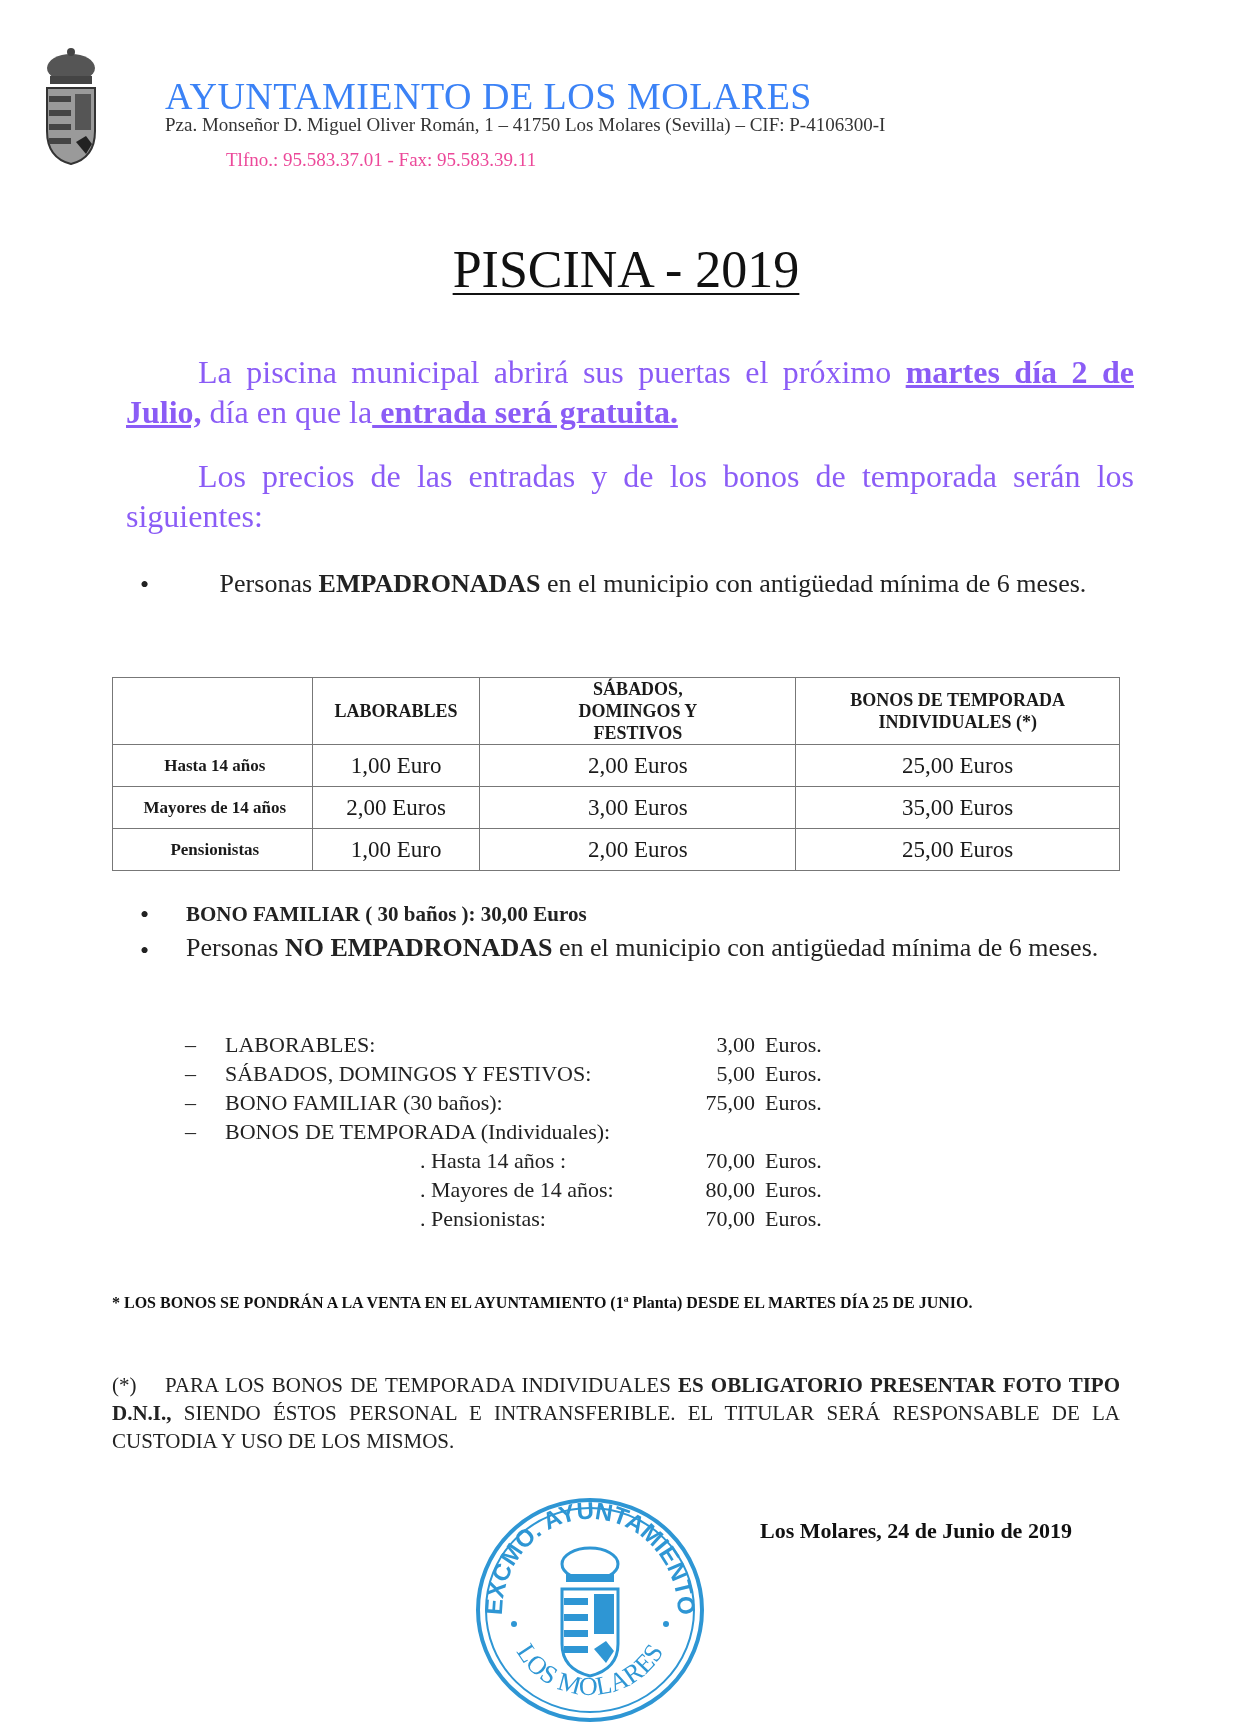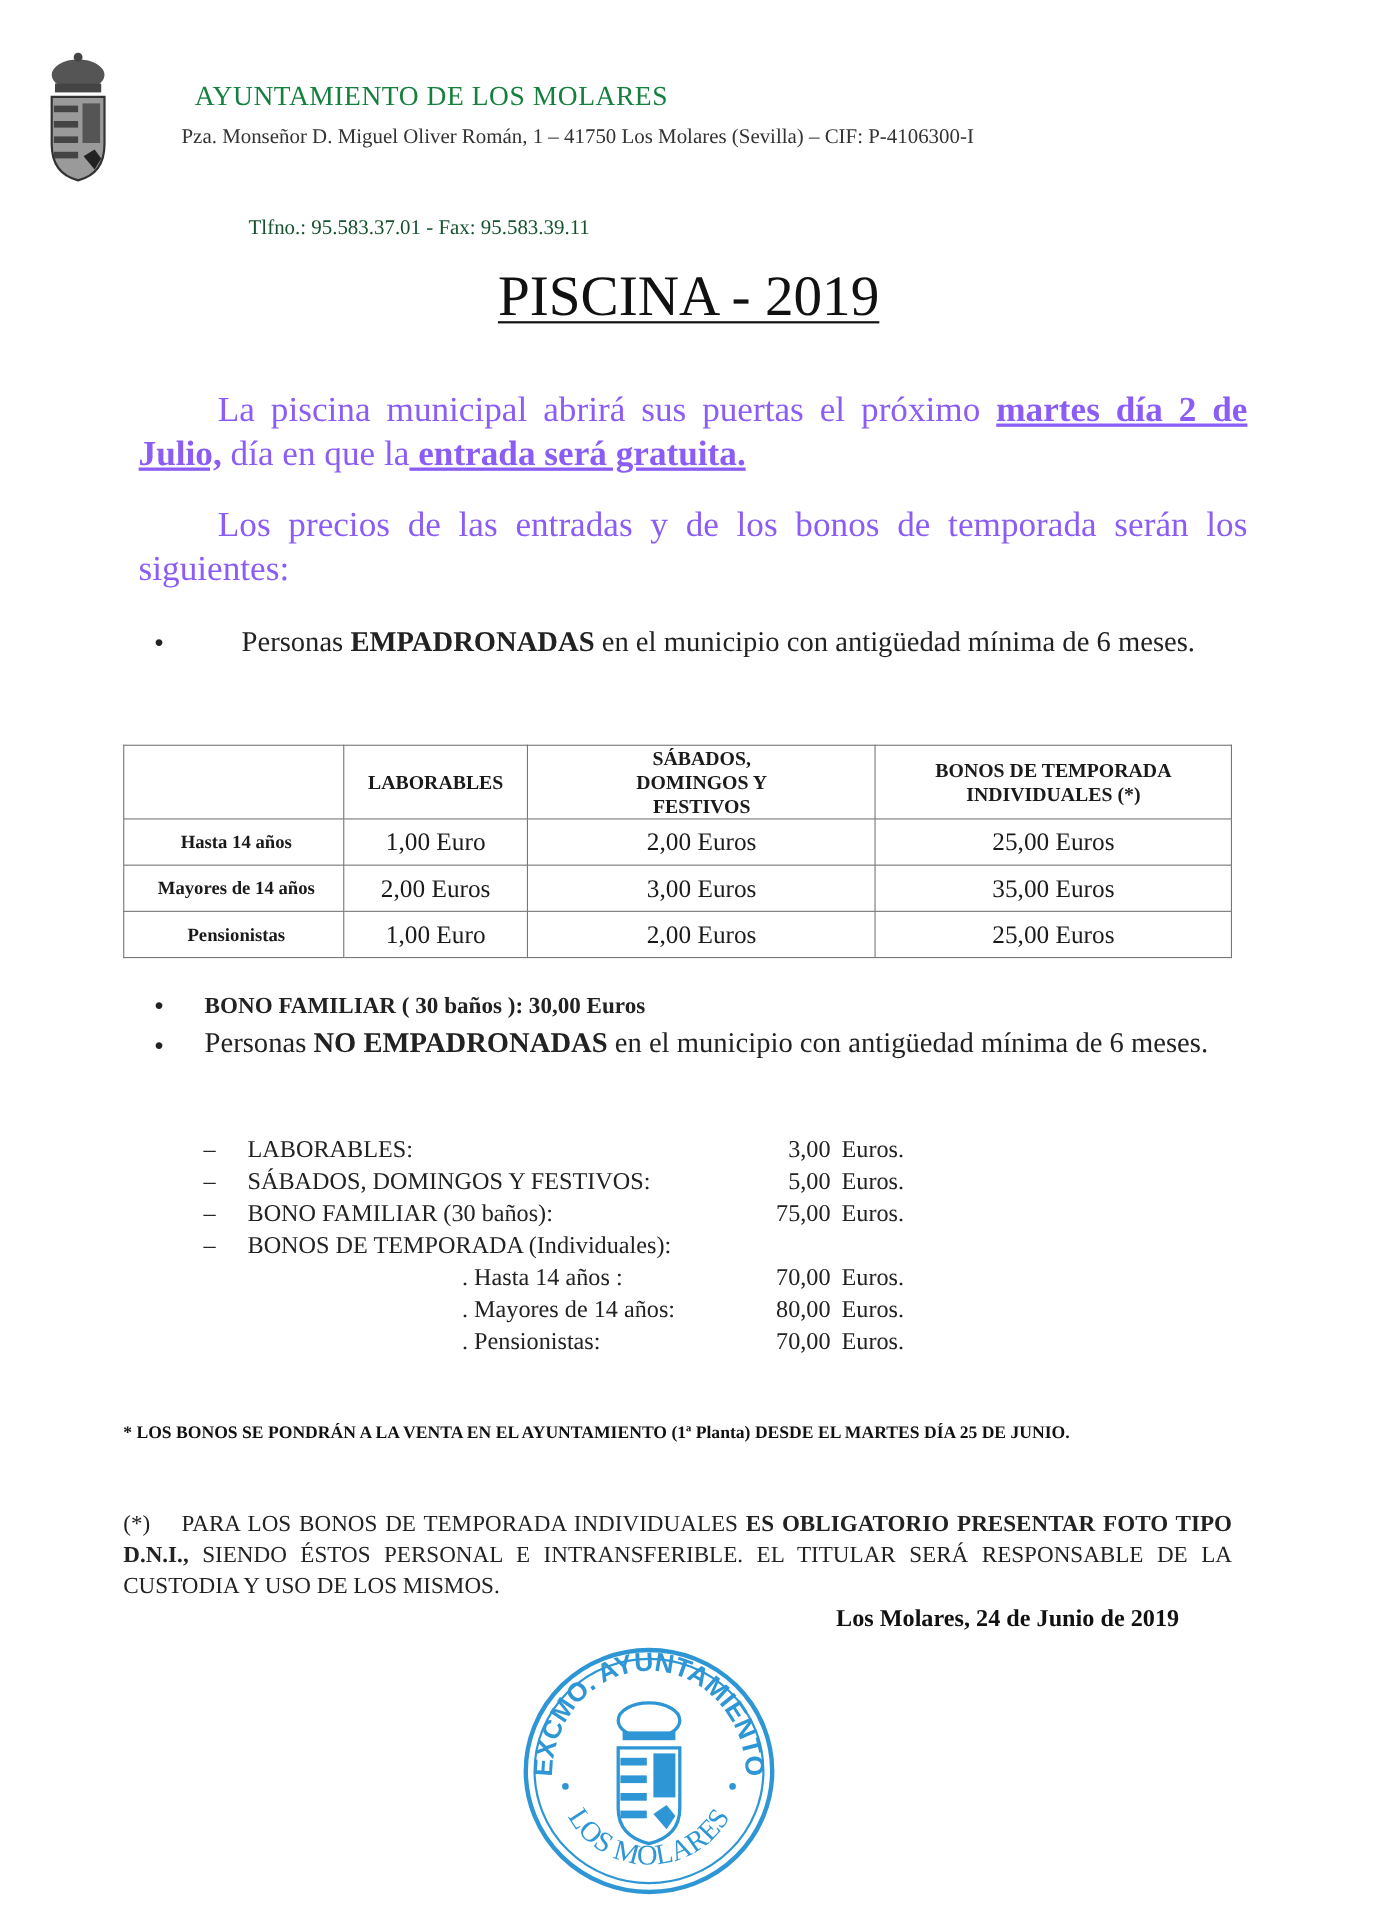--- a/index.html
+++ b/index.html
@@ -1,22 +1,22 @@
 <!DOCTYPE html>
 <html><head>
 <meta charset="utf-8">
 <style>
   html, body { margin:0; padding:0; background:#fff; }
   body { width:1252px; height:1736px; position:relative; overflow:hidden; color:#1a1a1a;
          font-family:"Liberation Serif","DejaVu Serif",serif; }
   .abs { position:absolute; }
   .logo { left:42px; top:46px; width:58px; height:120px; }
-  .hdr-title { left:177px; top:74px; font-size:25px; letter-spacing:0.5px; color:#15803d; }
+  .hdr-title { left:165px; top:74px; font-size:38px; letter-spacing:0.5px; color:#3b82f6; }
   .hdr-addr { left:165px; top:114px; font-size:19px; color:#333; }
-  .hdr-tel { left:226px; top:149px; font-size:19px; color:#14532d;margin-top:48px; }
+  .hdr-tel { left:226px; top:149px; font-size:19px; color:#ec4899; }
   .doc-title { left:0; width:1252px; top:240px; text-align:center; font-size:52px; color:#111; }
   .doc-title span { text-decoration:underline; text-decoration-thickness:2px; text-underline-offset:6px; }
   .para { left:126px; width:1008px; font-size:32px; line-height:40px; text-align:justify; color:#8b5cf6; }
   .para .indent { display:inline-block; width:72px; }
   .bu { font-weight:bold; text-decoration:underline; }
   .bullet { left:140px; font-size:26px; color:#222; }
   .bullet-text { left:186px; width:934px; font-size:26px; line-height:40px; color:#222; text-align:justify; }
   table.prices { position:absolute; left:112px; top:677px; width:1008px; border-collapse:collapse;
                  font-family:"Liberation Serif",serif; }
   table.prices th, table.prices td { border:1px solid #777; text-align:center; }
@@ -26,21 +26,21 @@
   .list { left:185px; font-size:22px; color:#222; }
   .list .row { position:relative; height:29px; }
   .list .dash { position:absolute; left:0; }
   .list .lbl { position:absolute; left:40px; white-space:nowrap; }
   .list .sublbl { position:absolute; left:235px; white-space:nowrap; }
   .list .amt { position:absolute; left:480px; width:90px; text-align:right; }
   .list .unit { position:absolute; left:580px; }
   .notice { left:112px; width:1008px; font-size:16px; font-weight:bold; line-height:29px; color:#111;
             font-family:"Liberation Serif",serif; }
   .foot { left:112px; width:1008px; font-size:21px; line-height:28px; color:#222; text-align:justify; }
-  .date { left:760px; top:1458px; font-size:22px; font-weight:bold; color:#111; }
+  .date { left:760px; top:1518px; font-size:22px; font-weight:bold; color:#111; }
   .stamp { left:472px; top:1494px; width:236px; height:230px; }
 </style>
 </head>
 <body>
 
 <div class="abs logo">
   <svg width="58" height="120" viewBox="0 0 58 120">
     <ellipse cx="29" cy="22" rx="24" ry="14" fill="#555"></ellipse>
     <rect x="8" y="30" width="42" height="8" fill="#444"></rect>
     <circle cx="29" cy="6" r="4" fill="#444"></circle>

